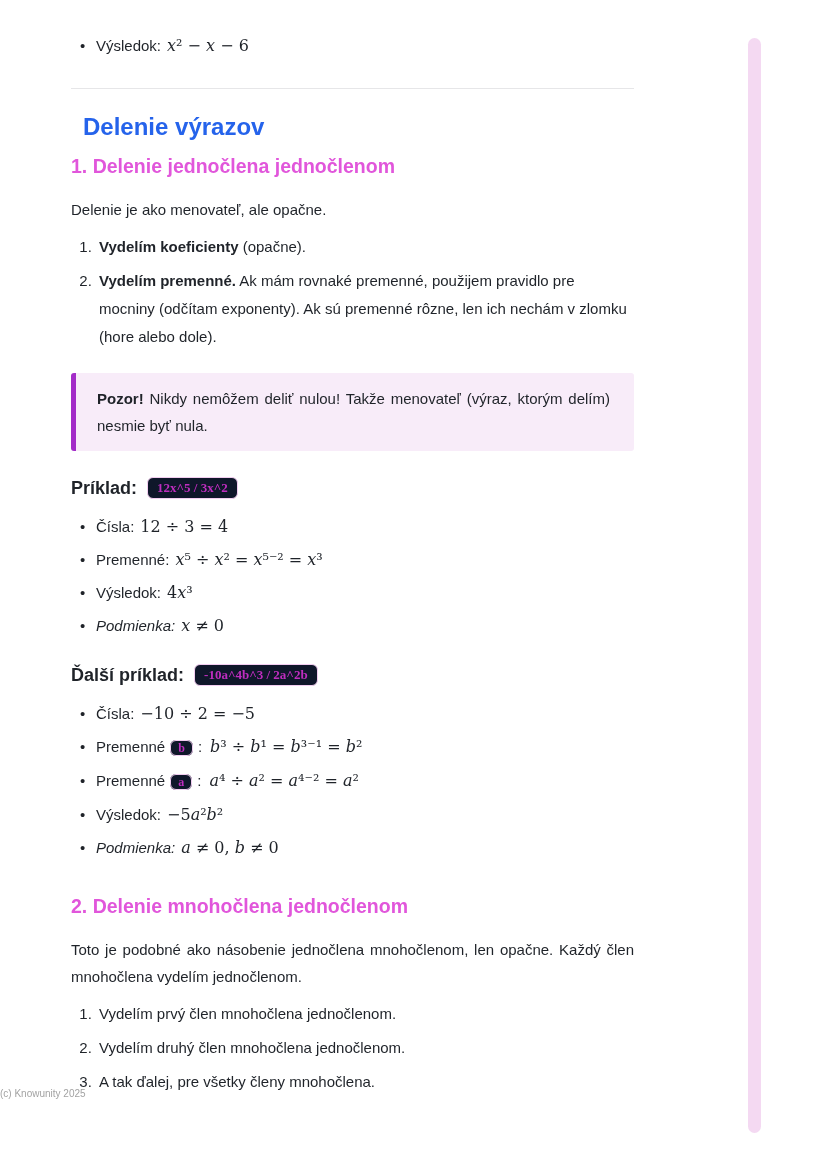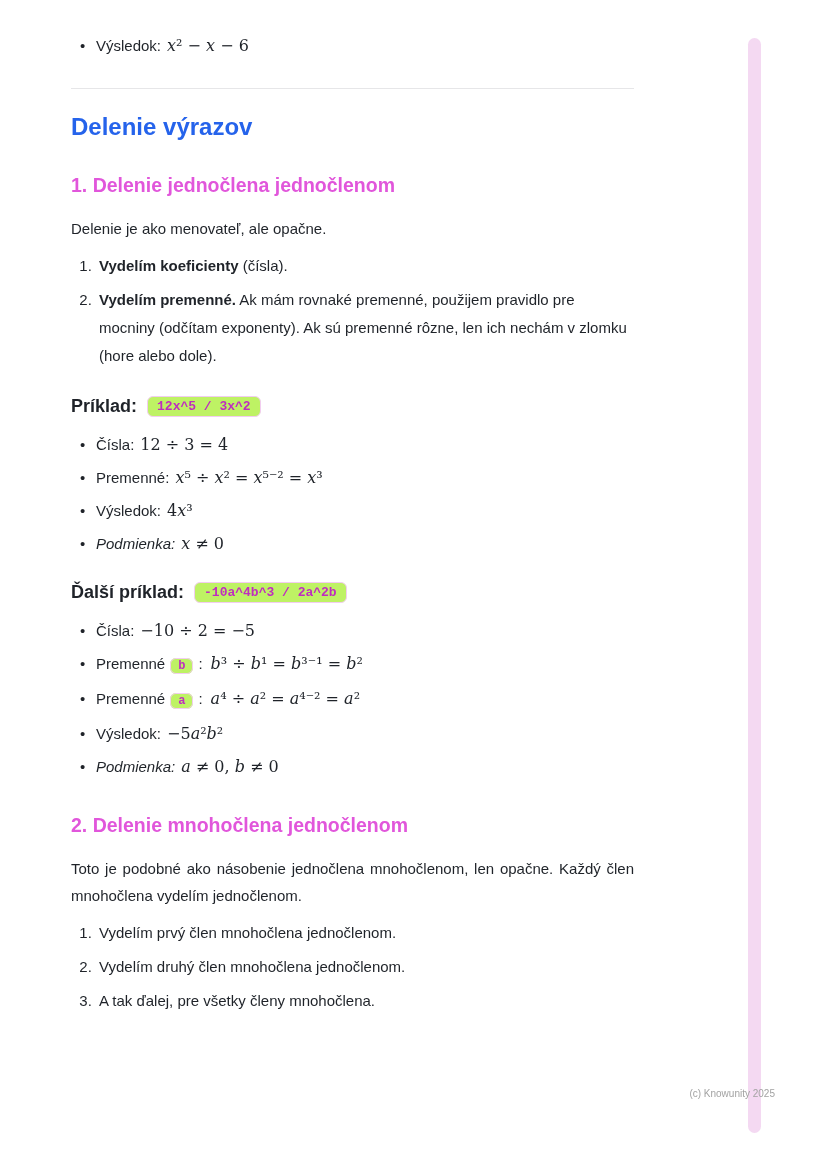--- a/index.html
+++ b/index.html
@@ -12,59 +12,59 @@
   .page { position:relative; width:828px; height:1171px; overflow:hidden; background:#fff; }
   .content { position:absolute; left:71px; top:0; width:563px; padding-top:34px; }
 
   ul.bullets { list-style:none; margin-top:16px; }
   ul.bullets li { position:relative; padding-left:25px; line-height:24px; margin-bottom:9px; }
   ul.bullets li::before { content:"•"; position:absolute; left:9px; top:0; color:#1f2329; }
   ul.top-list { margin-top:0; }
 
   hr.divider { border:none; border-top:1px solid #e6e6e8; margin-top:30px; }
 
-  h1 { margin-top:24px; font-size:24px; line-height:28px; font-weight:700; color:#2563eb; }
-  h2 { margin-top:32px; font-size:19.5px; line-height:24px; font-weight:700; color:#e156db; }
+  h1 { margin-top:24px; font-size:24px; line-height:28px; font-weight:700; color:#2563eb;margin-left:12px; }
+  h2 { margin-top:13px; font-size:19.5px; line-height:24px; font-weight:700; color:#e156db; }
   h2.s2 { margin-top:34px; }
 
   p.body { margin-top:18px; line-height:27px; }
   p.justify { text-align:justify; }
 
   ol.steps { margin-top:10px; padding-left:25px; }
   ol.steps li { line-height:28px; margin-bottom:6px; padding-left:3px; }
 
   .callout {
     margin-top:22px; background:#f8ecf9;
     border-left:5px solid #a32cc8; border-radius:3px;
     padding:12px 24px 12px 21px;
   }
   .callout p { line-height:27px; text-align:justify; }
 
   .example-head { margin-top:26px; display:flex; align-items:center; gap:10px; }
   .example-head .bold { font-size:18px; }
 
   code.chip {
-    font-family:Liberation Mono, monospace; font-weight:bold;
-    font-size:13px; color:#bf2dbf; background:#bef264;
+    font-family:Liberation Serif, serif; font-weight:bold;
+    font-size:13px; color:#bf2dbf; background:#0f172a;
     border:1px solid #f2cdf0; border-radius:6px; padding:2px 9px;
     white-space:pre;
   }
   code.chip-sm { font-size:12px; padding:0 7px; margin:0 5px; }
 
   .bold { font-weight:700; }
   .em { font-style:italic; }
   .math { font-family:"DejaVu Serif", serif; font-size:16px; margin-left:6px; }
   .sep { margin-right:2px; }
 
   .accent-bar {
     position:absolute; left:748px; top:38px; width:13px; height:1095px;
     background:#f4d9f2; border-radius:7px; z-index:1;
   }
   .footer {
-    position:absolute; top:1088px; left:0; width:775px; text-align:right;
+    position:absolute; top:1088px; left:0; width:775px; text-align:left;
     font-size:10px; color:#a3a3a3; z-index:2;
   }
 </style>
 </head>
 <body>
 
 <div class="page">
   <div class="content">
 
     <ul class="bullets top-list">
@@ -75,24 +75,27 @@
 
     <hr class="divider">
 
     <h1>Delenie výrazov</h1>
 
     <h2>1. Delenie jednočlena jednočlenom</h2>
 
     <p class="body">Delenie je ako menovateľ, ale opačne.</p>
 
     <ol class="steps">
-      <li><span class="bold">Vydelím koeficienty</span><span> (čísla).</span></li>
+      <li><span class="bold">Vydelím koeficienty</span><span> (opačne).</span></li>
       <li><span class="bold">Vydelím premenné.</span><span> Ak mám rovnaké premenné, použijem pravidlo pre mocniny (odčítam exponenty). Ak sú premenné rôzne, len ich nechám v zlomku (hore alebo dole).</span></li>
     </ol>
 
+    <div class="callout">
+      <p><span class="bold">Pozor!</span><span> Nikdy nemôžem deliť nulou! Takže menovateľ (výraz, ktorým delím) nesmie byť nula.</span></p>
+    </div>
 
     <p class="example-head">
       <span class="bold">Príklad:</span>
       <code class="chip">12x^5 / 3x^2</code>
     </p>
 
     <ul class="bullets">
       <li>
         <span>Čísla:</span><span class="math">12 ÷ 3 = 4</span>
       </li>

